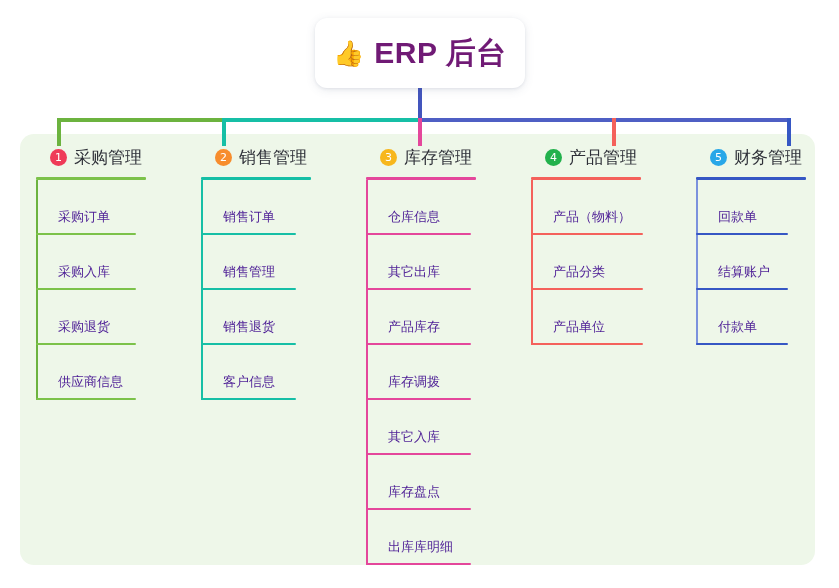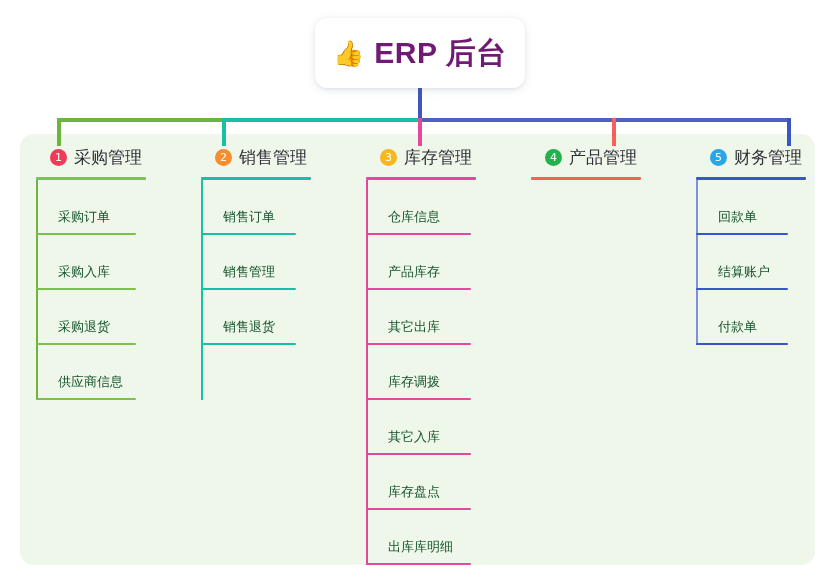--- a/index.html
+++ b/index.html
@@ -123,21 +123,21 @@
   .leaf {
     position: relative;
     height: 55px;
     box-sizing: border-box;
   }
   .leaf-label {
     position: absolute;
     left: 22px;
     bottom: 9px;
     font-size: 13px;
-    color: #14532d;
+    color: #4c1d95;
     white-space: nowrap;
   }
   .leaf-underline {
     position: absolute;
     left: 0px;
     bottom: 0px;
     height: 2px;
     border-radius: 1px;
   }
 </style>
@@ -210,40 +210,44 @@
             <div class="leaf-underline" style="background: rgb(22, 191, 166); width: 95px;"></div>
           </div>
           <div class="leaf">
             <span class="leaf-label">销售管理</span>
             <div class="leaf-underline" style="background: rgb(22, 191, 166); width: 95px;"></div>
           </div>
           <div class="leaf">
             <span class="leaf-label">销售退货</span>
             <div class="leaf-underline" style="background: rgb(22, 191, 166); width: 95px;"></div>
           </div>
+          <div class="leaf">
+            <span class="leaf-label">客户信息</span>
+            <div class="leaf-underline" style="background: rgb(22, 191, 166); width: 95px;"></div>
+          </div>
         </div>
       </div>
       <div class="column" style="left: 366px;">
         <div class="col-head">
           <span class="badge" style="background: rgb(247, 183, 29);">3</span>
           <span class="col-title">库存管理</span>
         </div>
         <div class="col-underline" style="background: rgb(228, 71, 155); width: 110px;"></div>
         <div class="leaf-list">
           <div class="leaf-stem" style="background: rgb(228, 71, 155); height: 385px;"></div>
           <div class="leaf">
             <span class="leaf-label">仓库信息</span>
             <div class="leaf-underline" style="background: rgb(228, 71, 155); width: 105px;"></div>
           </div>
           <div class="leaf">
+            <span class="leaf-label">其它出库</span>
+            <div class="leaf-underline" style="background: rgb(228, 71, 155); width: 105px;"></div>
+          </div>
+          <div class="leaf">
             <span class="leaf-label">产品库存</span>
-            <div class="leaf-underline" style="background: rgb(228, 71, 155); width: 105px;"></div>
-          </div>
-          <div class="leaf">
-            <span class="leaf-label">其它出库</span>
             <div class="leaf-underline" style="background: rgb(228, 71, 155); width: 105px;"></div>
           </div>
           <div class="leaf">
             <span class="leaf-label">库存调拨</span>
             <div class="leaf-underline" style="background: rgb(228, 71, 155); width: 105px;"></div>
           </div>
           <div class="leaf">
             <span class="leaf-label">其它入库</span>
             <div class="leaf-underline" style="background: rgb(228, 71, 155); width: 105px;"></div>
           </div>
@@ -256,20 +260,35 @@
             <div class="leaf-underline" style="background: rgb(228, 71, 155); width: 105px;"></div>
           </div>
         </div>
       </div>
       <div class="column" style="left: 531px;">
         <div class="col-head">
           <span class="badge" style="background: rgb(34, 177, 76);">4</span>
           <span class="col-title">产品管理</span>
         </div>
         <div class="col-underline" style="background: rgb(244, 97, 91); width: 110px;"></div>
+        <div class="leaf-list">
+          <div class="leaf-stem" style="background: rgb(244, 97, 91); height: 165px;"></div>
+          <div class="leaf">
+            <span class="leaf-label">产品（物料）</span>
+            <div class="leaf-underline" style="background: rgb(244, 97, 91); width: 112px;"></div>
+          </div>
+          <div class="leaf">
+            <span class="leaf-label">产品分类</span>
+            <div class="leaf-underline" style="background: rgb(244, 97, 91); width: 112px;"></div>
+          </div>
+          <div class="leaf">
+            <span class="leaf-label">产品单位</span>
+            <div class="leaf-underline" style="background: rgb(244, 97, 91); width: 112px;"></div>
+          </div>
+        </div>
       </div>
       <div class="column" style="left: 696px;">
         <div class="col-head">
           <span class="badge" style="background: rgb(40, 167, 232);">5</span>
           <span class="col-title">财务管理</span>
         </div>
         <div class="col-underline" style="background: rgb(54, 87, 196); width: 110px;"></div>
         <div class="leaf-list">
           <div class="leaf-stem" style="background: rgb(123, 146, 221); height: 165px;"></div>
           <div class="leaf">

